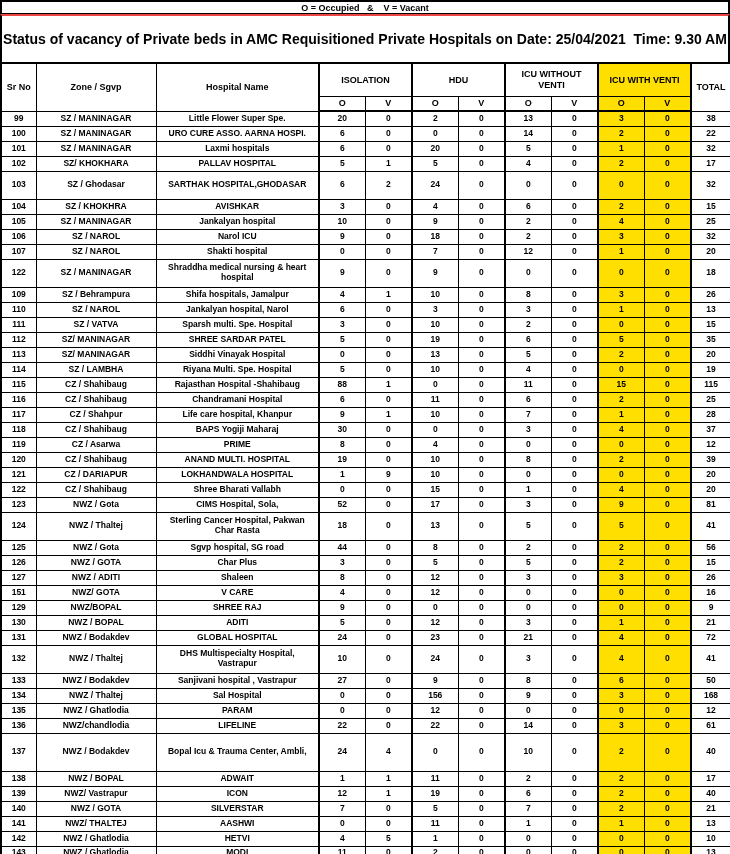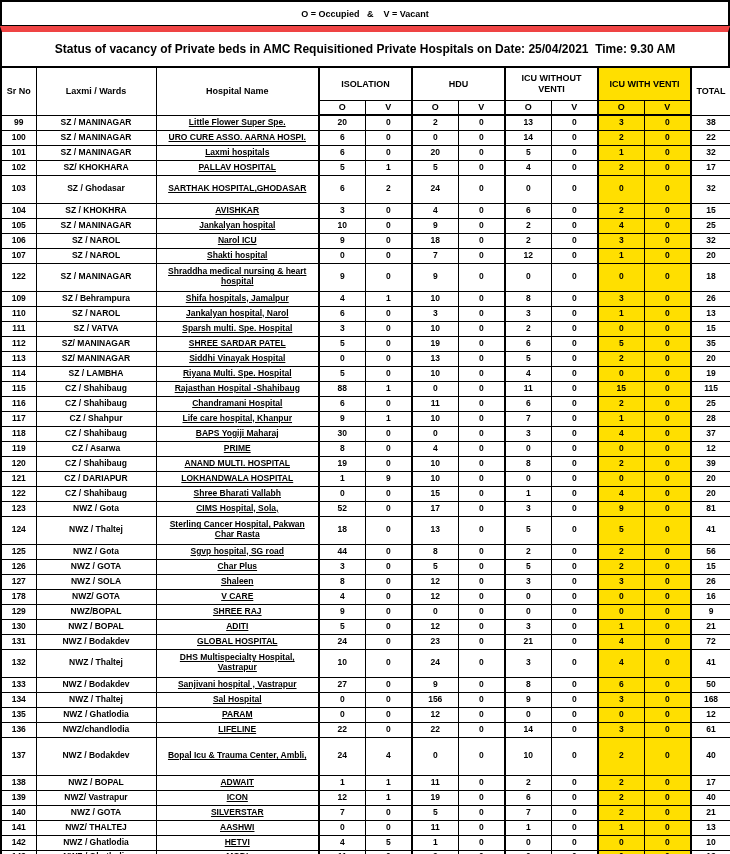--- a/index.html
+++ b/index.html
@@ -7,32 +7,32 @@
     width: 730px;
     font-family: "Liberation Sans", sans-serif;
     color: #000;
     -webkit-font-smoothing: antialiased;
   }
   .sheet { width: 730px; }
   .legend {
     box-sizing: border-box;
     border: 2px solid #000;
     border-bottom: 1px solid #000;
-    height: 26px;
+    height: 14px;
     display: flex; align-items: center; justify-content: center;
     font-weight: bold; font-size: 9px; white-space: pre;
   }
   .title {
     box-sizing: border-box;
     border: 2px solid #000;
-    border-top: 6px solid #ef4444;
+    border-top: 2px solid #ef4444;
     border-bottom: none;
-    height: 40px;
+    height: 48px;
     display: flex; align-items: center; justify-content: center;
-    font-weight: bold; font-size: 12px; white-space: pre; text-align: center;
+    font-weight: bold; font-size: 14px; white-space: pre; text-align: center;
   }
   table.beds {
     width: 730px;
     border-collapse: collapse;
     table-layout: fixed;
     border: 2px solid #000;
   }
   .beds th, .beds td {
     border: 1px solid #000;
     font-weight: bold;
@@ -47,21 +47,21 @@
   .beds thead th { font-size: 9px; }
   .beds thead tr.grp { height: 33px; }
   .beds thead tr.sub { height: 15px; }
   .beds thead tr.sub th { border-bottom-width: 2px; }
   .beds tbody tr { height: 15px; }
   .beds tbody tr.h2 { height: 28px; }
   .beds tbody tr.h3 { height: 38px; }
   .gb { border-left-width: 2px !important; }
   .hl { background: var(--hl, #FFDF00); }
   .bigname { font-size: 11px; }
-  td[data-name="hospital-cell"] { padding: 0 9px; text-decoration: underline; }
+  td[data-name="hospital-cell"] { padding: 0 9px; }
 </style>
 </head>
 <body>
 
 <div class="sheet" data-name="vacancy-status-sheet">
 
   <div class="legend" data-name="legend-bar">O = Occupied   &amp;    V = Vacant</div>
 
   <div class="title" data-name="page-title">Status of vacancy of Private beds in AMC Requisitioned Private Hospitals on Date: 25/04/2021  Time: 9.30 AM</div>
 
@@ -76,21 +76,21 @@
         <col style="width:47px">
       <col style="width:46px">
         <col style="width:47px">
       <col style="width:46px">
         <col style="width:47px">
       <col style="width:40px">
     </colgroup>
     <thead data-name="table-header">
       <tr class="grp">
         <th rowspan="2" data-name="col-header-sr-no">Sr No</th>
-        <th rowspan="2" data-name="col-header-zone-wards">Laxmi / Wards</th>
+        <th rowspan="2" data-name="col-header-zone-wards">Zone / Sgvp</th>
         <th rowspan="2" data-name="col-header-hospital-name">Hospital Name</th>
         <th colspan="2" class="gb" data-name="col-header-isolation">ISOLATION</th>
         <th colspan="2" class="gb" data-name="col-header-hdu">HDU</th>
         <th colspan="2" class="gb" data-name="col-header-icu-without-venti">ICU WITHOUT VENTI</th>
         <th colspan="2" class="gb hl" data-name="col-header-icu-with-venti">ICU WITH VENTI</th>
         <th rowspan="2" class="gb" data-name="col-header-total">TOTAL</th>
       </tr>
       <tr class="sub">
         <th class="gb" data-name="subheader-isolation-occupied">O</th>
         <th data-name="subheader-isolation-vacant">V</th>
@@ -490,34 +490,34 @@
           <td data-name="occupied-cell" class="gb">5</td>
           <td data-name="vacant-cell">0</td>
           <td data-name="occupied-cell" class="gb">5</td>
           <td data-name="vacant-cell">0</td>
           <td data-name="occupied-cell" class="gb hl">2</td>
           <td data-name="vacant-cell" class="hl">0</td>
           <td data-name="total-cell" class="gb">15</td>
         </tr>
         <tr data-name="table-row">
           <td data-name="sr-no-cell">127</td>
-          <td data-name="zone-cell">NWZ / SOLA</td>
+          <td data-name="zone-cell">NWZ / ADITI</td>
           <td data-name="hospital-cell">Shaleen</td>
           <td data-name="occupied-cell" class="gb">8</td>
           <td data-name="vacant-cell">0</td>
           <td data-name="occupied-cell" class="gb">12</td>
           <td data-name="vacant-cell">0</td>
           <td data-name="occupied-cell" class="gb">3</td>
           <td data-name="vacant-cell">0</td>
           <td data-name="occupied-cell" class="gb hl">3</td>
           <td data-name="vacant-cell" class="hl">0</td>
           <td data-name="total-cell" class="gb">26</td>
         </tr>
         <tr data-name="table-row">
-          <td data-name="sr-no-cell">178</td>
+          <td data-name="sr-no-cell">151</td>
           <td data-name="zone-cell">NWZ/ GOTA</td>
           <td data-name="hospital-cell">V CARE</td>
           <td data-name="occupied-cell" class="gb">4</td>
           <td data-name="vacant-cell">0</td>
           <td data-name="occupied-cell" class="gb">12</td>
           <td data-name="vacant-cell">0</td>
           <td data-name="occupied-cell" class="gb">0</td>
           <td data-name="vacant-cell">0</td>
           <td data-name="occupied-cell" class="gb hl">0</td>
           <td data-name="vacant-cell" class="hl">0</td>

